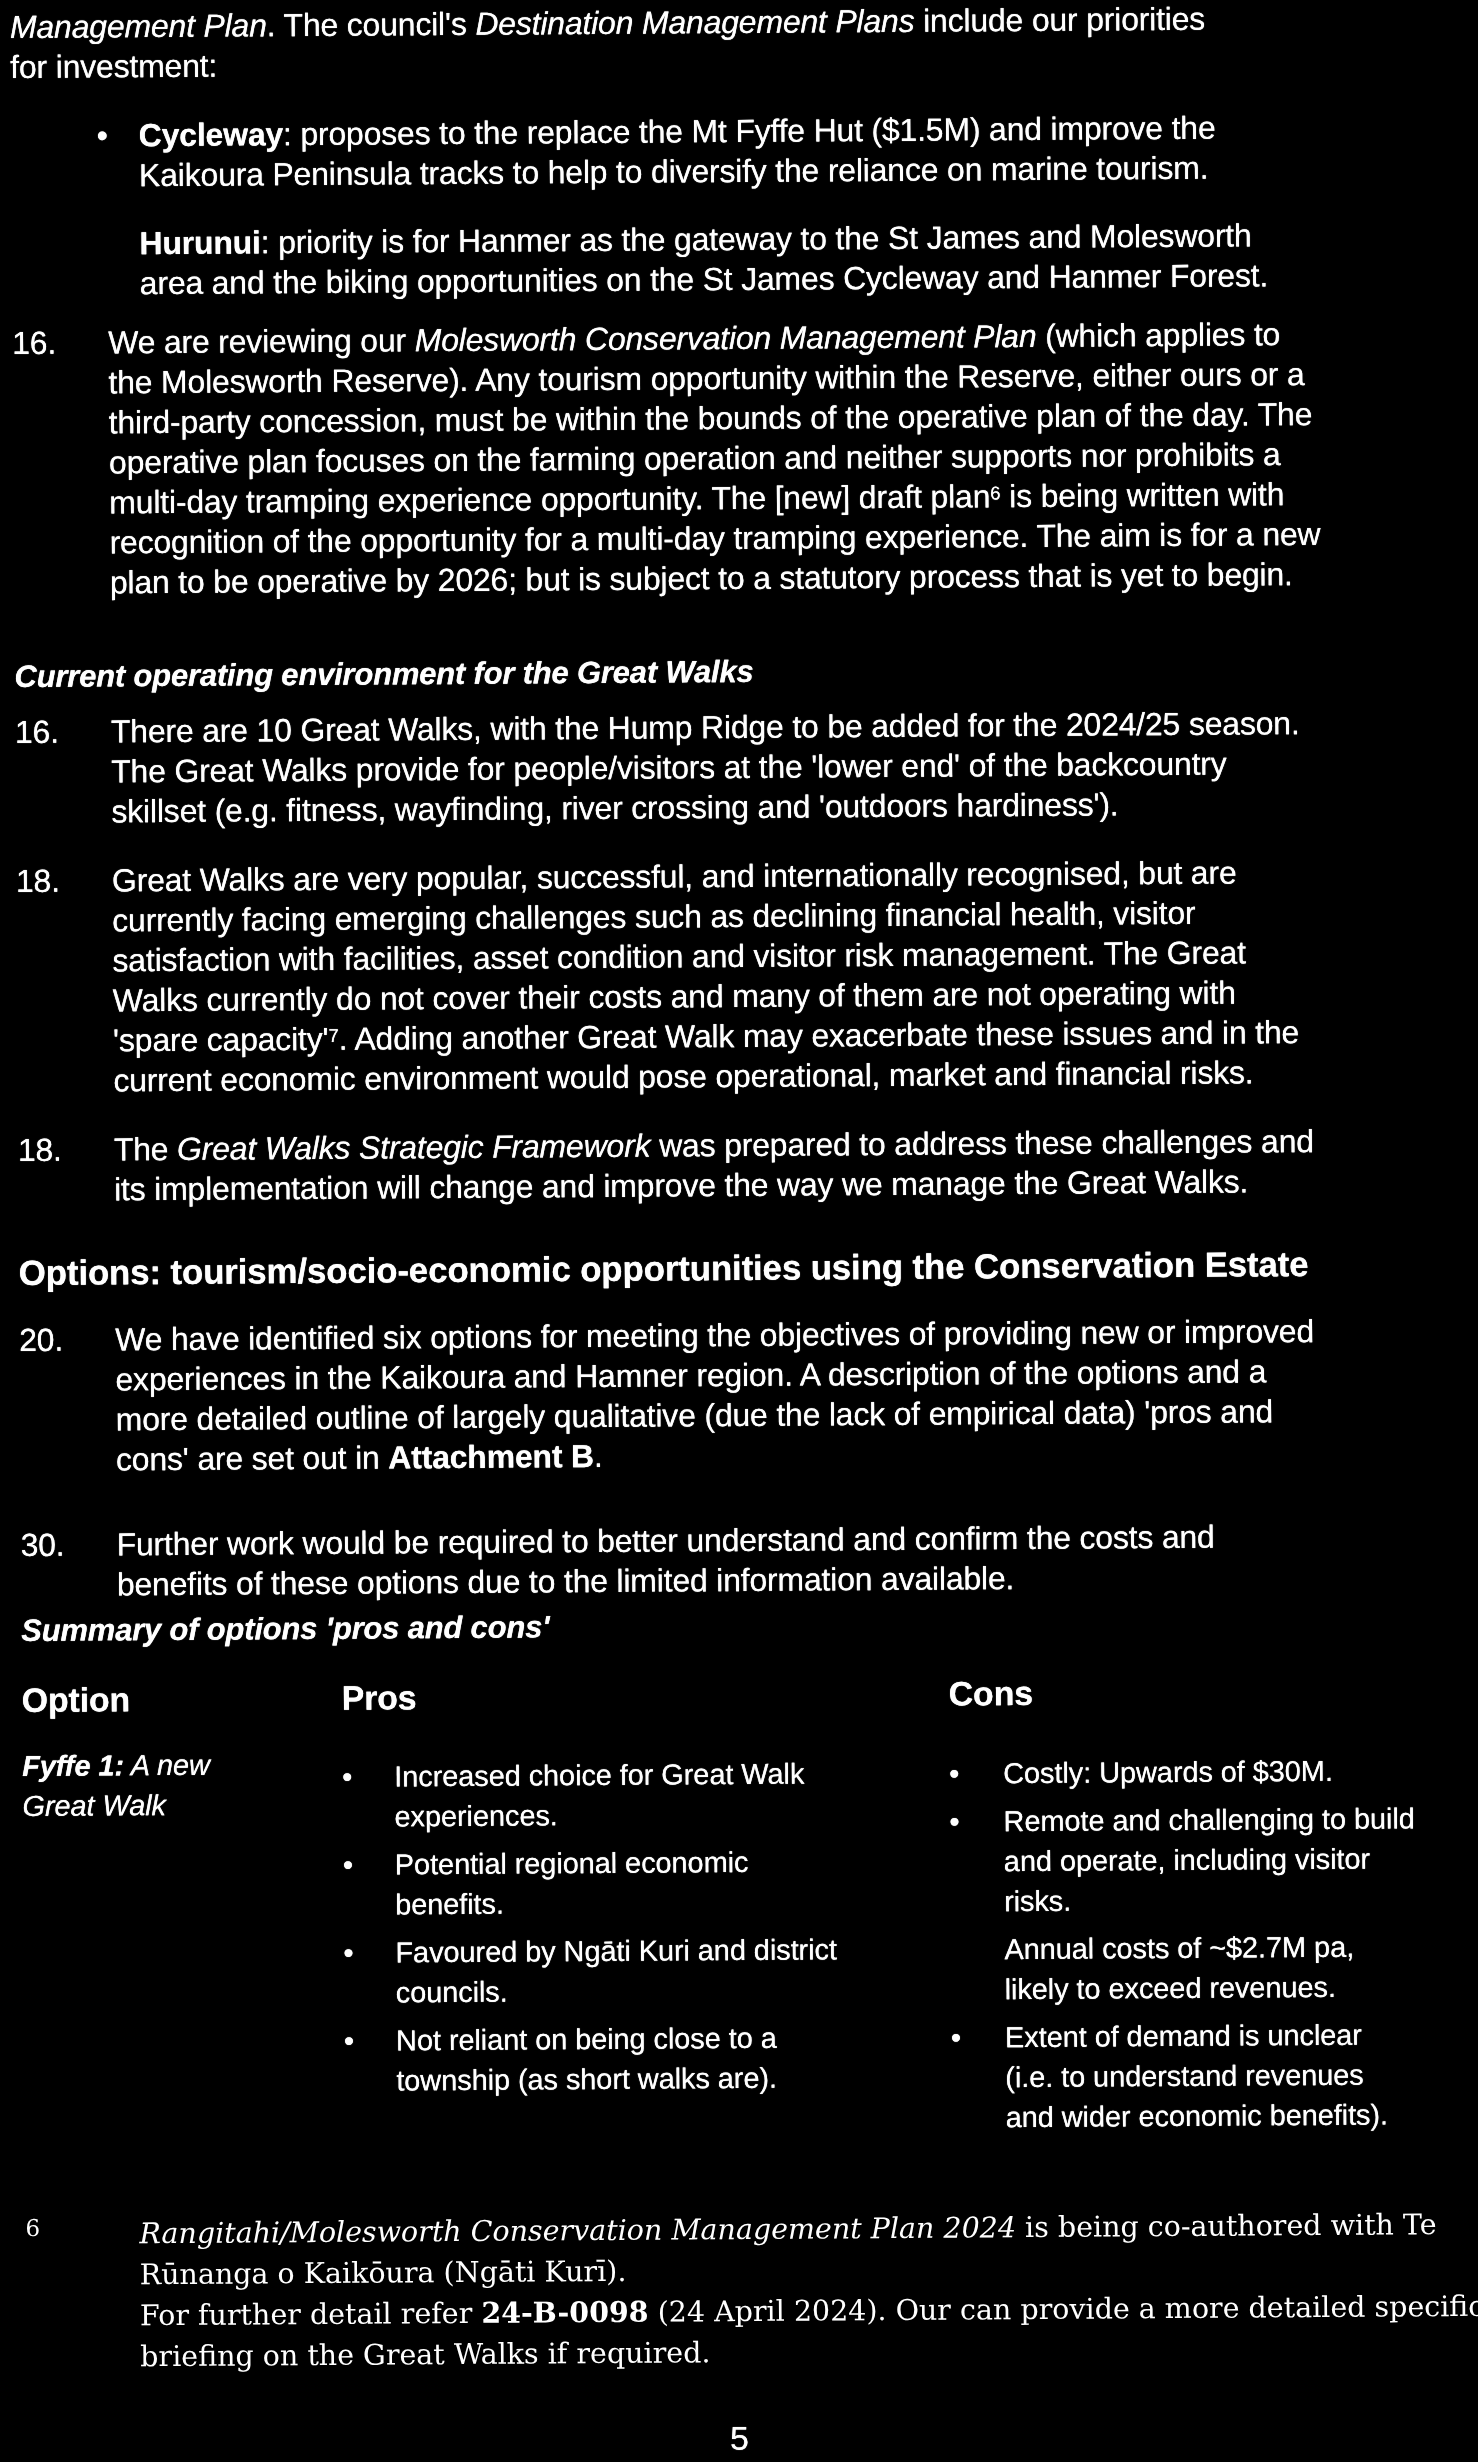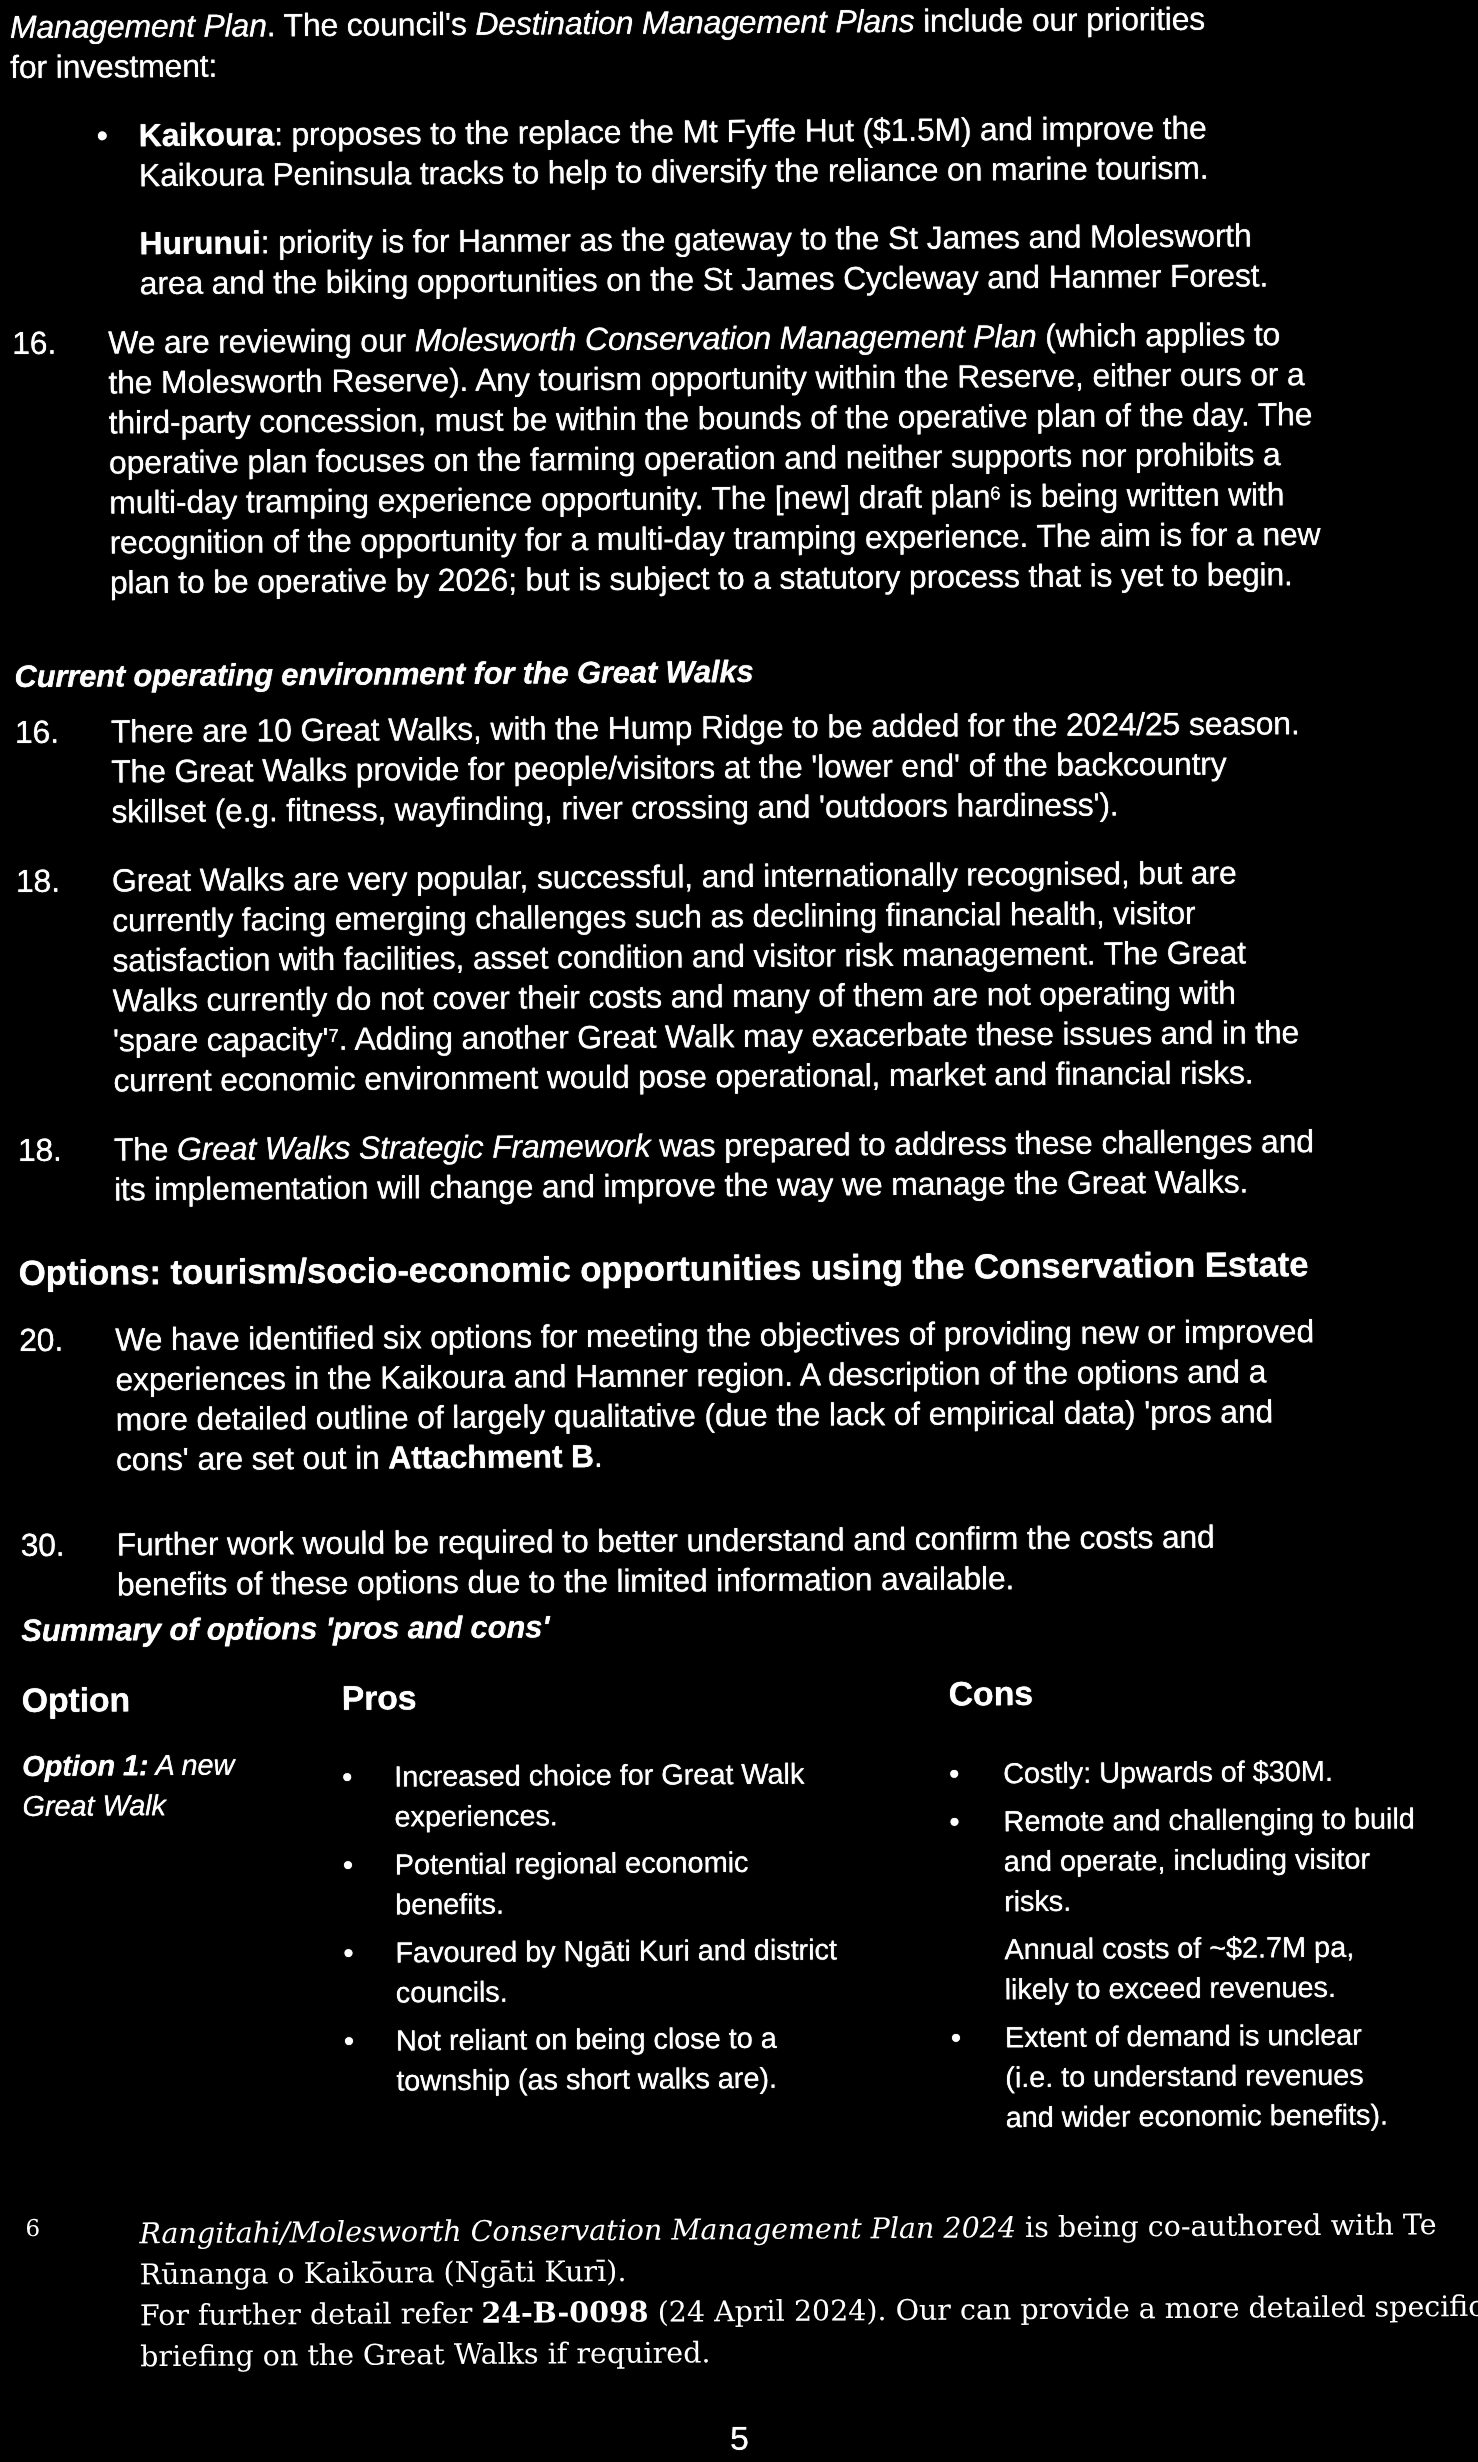--- a/index.html
+++ b/index.html
@@ -57,21 +57,21 @@
 <body>
 
 <div class="page">
   <div class="content">
 
     <p class="intro rich"><span class="seg-i">Management Plan</span><span>. The council's </span><span class="seg-i">Destination Management Plans</span><span> include our priorities
 for investment:</span></p>
 
     <div class="bullet-row">
       <span class="bmark">•</span>
-      <span class="btext rich"><span class="seg-b">Kaikoura</span><span>: proposes to the replace the Mt Fyffe Hut ($1.5M) and improve the
+      <span class="btext rich"><span class="seg-b">Cycleway</span><span>: proposes to the replace the Mt Fyffe Hut ($1.5M) and improve the
 Kaikoura Peninsula tracks to help to diversify the reliance on marine tourism.</span></span>
     </div>
 
     <div class="bullet-row second">
       <span class="bmark"></span>
       <span class="btext rich"><span class="seg-b">Hurunui</span><span>: priority is for Hanmer as the gateway to the St James and Molesworth
 area and the biking opportunities on the St James Cycleway and Hanmer Forest.</span></span>
     </div>
 
     <div class="num-para p16">
@@ -128,21 +128,21 @@
 
     <h2 class="section summary">Summary of options 'pros and cons'</h2>
 
     <div class="tbl-head">
       <span>Option</span>
       <span>Pros</span>
       <span>Cons</span>
     </div>
 
     <div class="tbl-row">
-      <div class="opt-cell rich"><span class="seg-bi">Option 1:</span><span class="seg-i"> A new
+      <div class="opt-cell rich"><span class="seg-bi">Fyffe 1:</span><span class="seg-i"> A new
 Great Walk</span></div>
       <div class="pros-cell">
           <div class="tbl-item">
             <span class="tbl-marker">•</span>
             <span class="tbl-text">Increased choice for Great Walk
 experiences.</span>
           </div>
           <div class="tbl-item">
             <span class="tbl-marker">•</span>
             <span class="tbl-text">Potential regional economic

